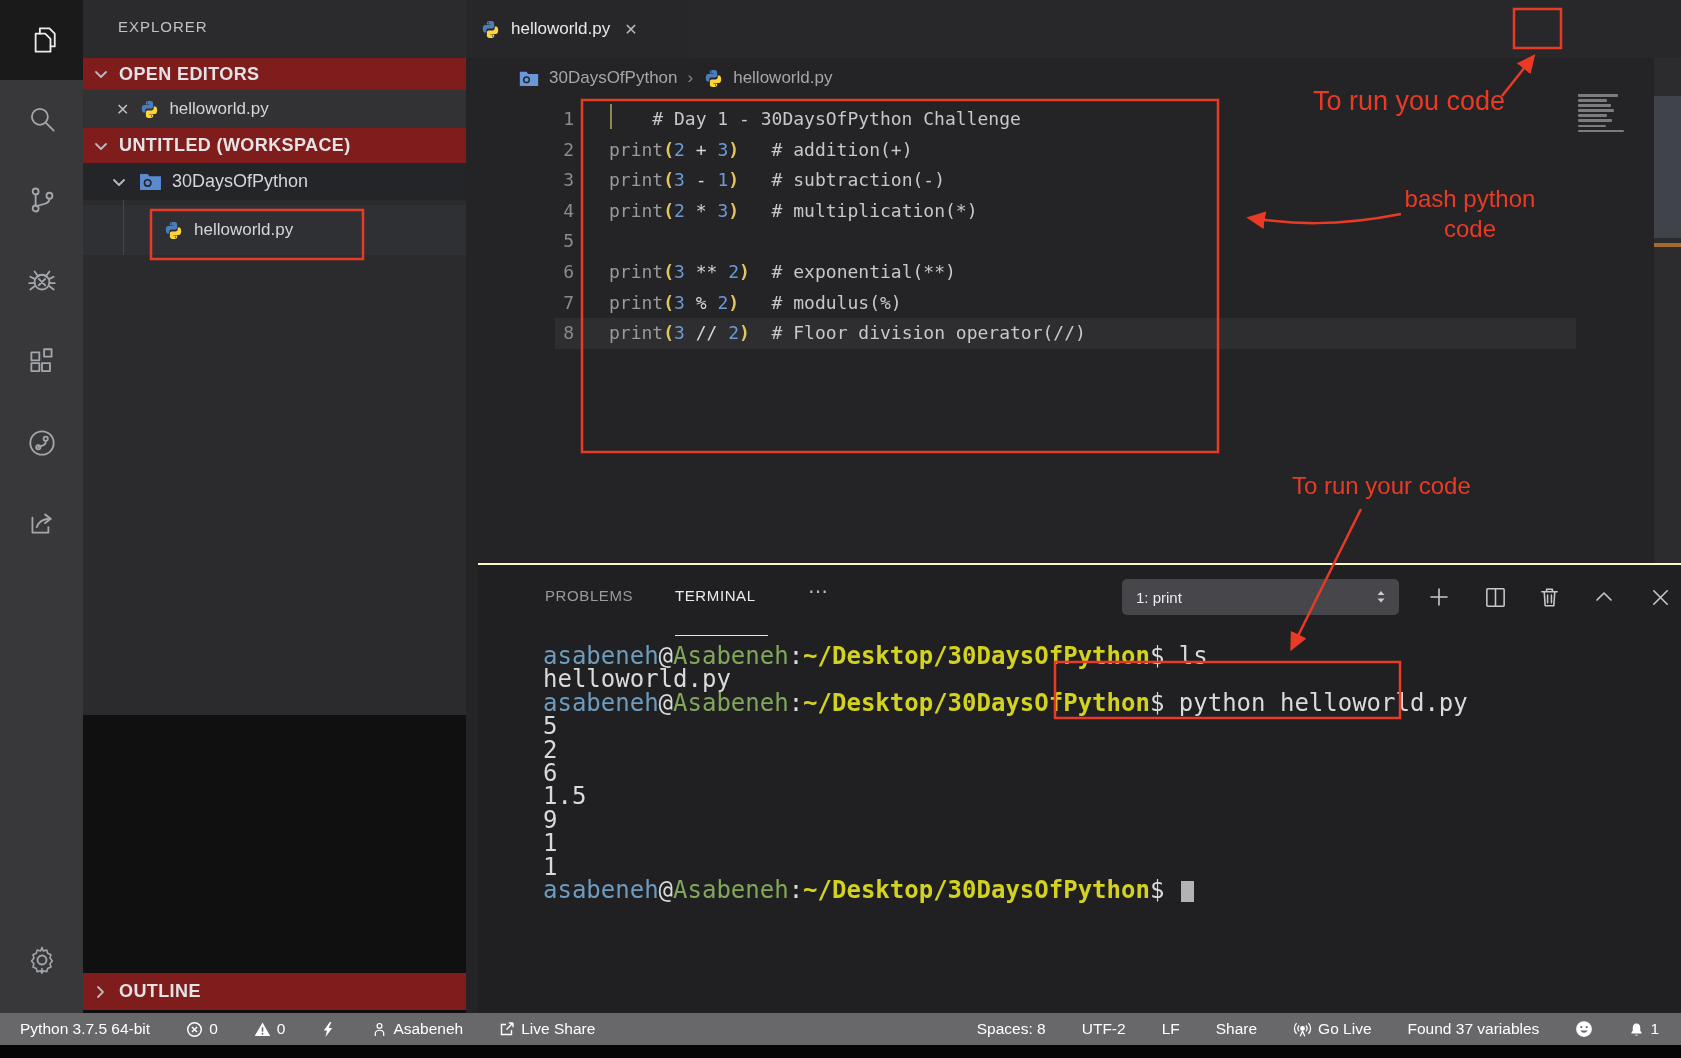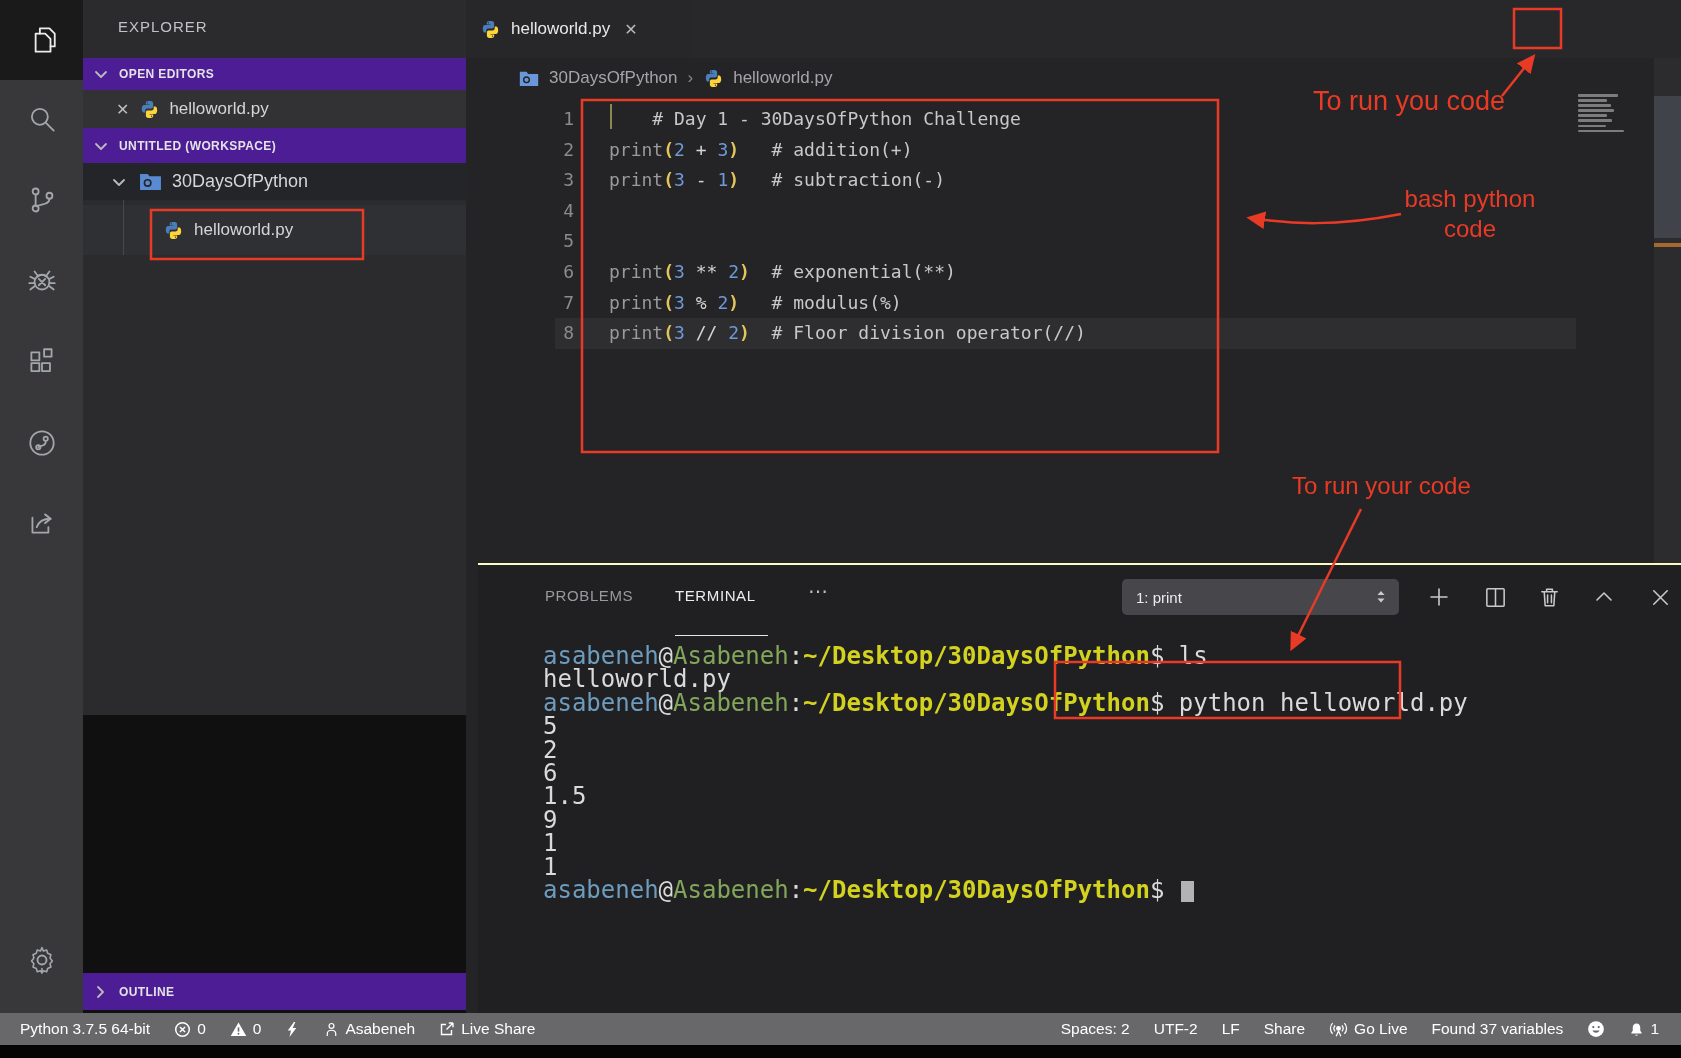--- a/index.html
+++ b/index.html
@@ -10,22 +10,22 @@
   
   #activity-bar{position:absolute;left:0;top:0;width:83px;height:1013px;background:#38383b;}
   #activity-active-cell{position:absolute;left:0;top:0;width:83px;height:80px;background:#1a1a1b;}
   .act-icon{position:absolute;left:0;width:83px;height:48px;display:flex;align-items:center;justify-content:center;}
   .act-icon svg{stroke:#a3a6ab;fill:none;stroke-width:1.7;stroke-linecap:round;stroke-linejoin:round;}
   .act-icon.active svg{stroke:#ececec;}
 
   
   #sidebar{position:absolute;left:83px;top:0;width:383px;height:715px;background:#2b2b2d;}
   #sidebar-title{position:absolute;left:35px;top:18px;color:#c2c2c6;font-size:15px;letter-spacing:1px;}
-  .section-header{position:absolute;left:0;width:100%;background:#4c1d95;color:#e3e3e6;
-                  font-size:12px;font-weight:bold;letter-spacing:.4px;display:flex;align-items:center;}
+  .section-header{position:absolute;left:0;width:100%;background:#7f1d1d;color:#e3e3e6;
+                  font-size:18px;font-weight:bold;letter-spacing:.4px;display:flex;align-items:center;}
   .section-header .chev{margin:0 10px 0 10px;color:#cccccc;font-weight:normal;}
   .srow{position:absolute;left:0;width:100%;display:flex;align-items:center;color:#d5d5d8;font-size:17px;}
   .chev-svg{width:16px;height:16px;stroke:#bbb;fill:none;stroke-width:1.8;stroke-linecap:round;stroke-linejoin:round;}
   #indent-guide{position:absolute;left:40px;top:200px;width:1px;height:55px;background:#47474b;}
 
   
   #main{position:absolute;left:466px;top:0;width:1215px;height:1013px;background:#242426;}
   #tabbar{position:absolute;left:0;top:0;width:100%;height:58px;background:#1e1e20;}
   #tab-active{position:absolute;left:0;top:0;width:224px;height:58px;background:#27272a;
               display:flex;align-items:center;color:#e8e8ea;font-size:17px;}
@@ -61,21 +61,21 @@
   #shell-select svg{position:absolute;right:10px;top:10px;}
   .picon{position:absolute;top:14px;width:36px;height:36px;display:flex;align-items:center;justify-content:center;}
   .picon svg{stroke:#c9c9cc;fill:none;stroke-width:1.6;stroke-linecap:round;stroke-linejoin:round;}
   #terminal{position:absolute;left:65px;top:80px;font-size:24px;line-height:23.4px;white-space:pre;}
   .t-user{color:#6d9cbe}.t-host{color:#82a75a}.t-path{color:#d2d21f;font-weight:bold}.t-plain{color:#dadada}
   .t-cursor{display:inline-block;width:13px;height:21px;background:#b3b3b6;vertical-align:-4px;margin-left:2px;}
 
   
   #statusbar{position:absolute;left:0;top:1013px;width:1681px;height:32px;background:#68686b;color:#ffffff;
              font-size:15.5px;display:flex;align-items:center;justify-content:space-between;}
-  #status-left,#status-right{display:flex;align-items:center;gap:24px;}
+  #status-left,#status-right{display:flex;align-items:center;gap:36px;}
   #status-left{margin-left:20px;}#status-right{margin-right:22px;}
   .sb-item{display:flex;align-items:center;gap:6px;white-space:nowrap;}
   #bottom-strip{position:absolute;left:0;top:1045px;width:1681px;height:13px;background:#050505;}
 
   
   #anno-svg{position:absolute;left:0;top:0;width:1681px;height:1058px;pointer-events:none;z-index:60;}
   .anno-text{position:absolute;color:#e93a26;z-index:61;font-family:"Liberation Sans",sans-serif;}
   #anno-top{left:1313px;top:86px;font-size:27px;white-space:nowrap;}
   #anno-mid{left:1385px;top:184px;width:170px;font-size:24px;text-align:center;line-height:1.25;}
   #anno-bottom{left:1292px;top:472px;font-size:24px;white-space:nowrap;}
@@ -257,20 +257,21 @@
         <div class="code-row" style="top: 36.6px;">
           <span class="ln">2</span>
           <span class="code"><span class="tk-fn">print</span><span class="tk-paren">(</span><span class="tk-num">2</span><span class="tk-op"> + </span><span class="tk-num">3</span><span class="tk-paren">)</span><span class="tk-plain">   </span><span class="tk-comment"># addition(+)</span></span>
         </div>
         <div class="code-row" style="top: 67.2px;">
           <span class="ln">3</span>
           <span class="code"><span class="tk-fn">print</span><span class="tk-paren">(</span><span class="tk-num">3</span><span class="tk-op"> - </span><span class="tk-num">1</span><span class="tk-paren">)</span><span class="tk-plain">   </span><span class="tk-comment"># subtraction(-)</span></span>
         </div>
         <div class="code-row" style="top: 97.8px;">
           <span class="ln">4</span>
+          <span class="code"><span class="tk-fn">print</span><span class="tk-paren">(</span><span class="tk-num">2</span><span class="tk-op"> * </span><span class="tk-num">3</span><span class="tk-paren">)</span><span class="tk-plain">   </span><span class="tk-comment"># multiplication(*)</span></span>
         </div>
         <div class="code-row" style="top: 128.4px;">
           <span class="ln">5</span>
         </div>
         <div class="code-row" style="top: 159px;">
           <span class="ln">6</span>
           <span class="code"><span class="tk-fn">print</span><span class="tk-paren">(</span><span class="tk-num">3</span><span class="tk-op"> ** </span><span class="tk-num">2</span><span class="tk-paren">)</span><span class="tk-plain">  </span><span class="tk-comment"># exponential(**)</span></span>
         </div>
         <div class="code-row" style="top: 189.6px;">
           <span class="ln">7</span>
@@ -387,21 +388,21 @@
           <svg width="16" height="16" viewBox="0 0 16 16" fill="none" stroke="#fff" stroke-width="1.4">
             <path d="M7 3.5H2.5v10h10V9"></path>
             <path d="M7.5 8.5L14 2M14 2H9.8M14 2v4.2"></path>
           </svg>
         </span>
         <span>Live Share</span>
       </div>
     </div>
   <div id="status-right">
       <div class="sb-item">
-        <span>Spaces: 2</span>
+        <span>Spaces: 8</span>
       </div>
       <div class="sb-item">
         <span>UTF-2</span>
       </div>
       <div class="sb-item">
         <span>LF</span>
       </div>
       <div class="sb-item">
         <span>Share</span>
       </div>

